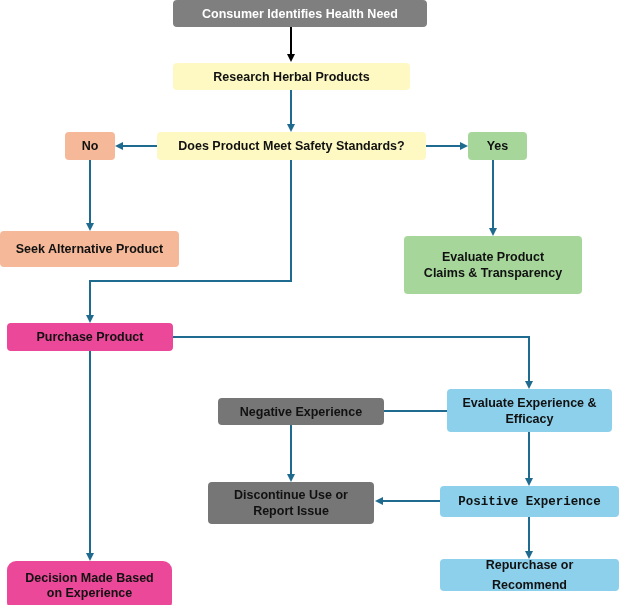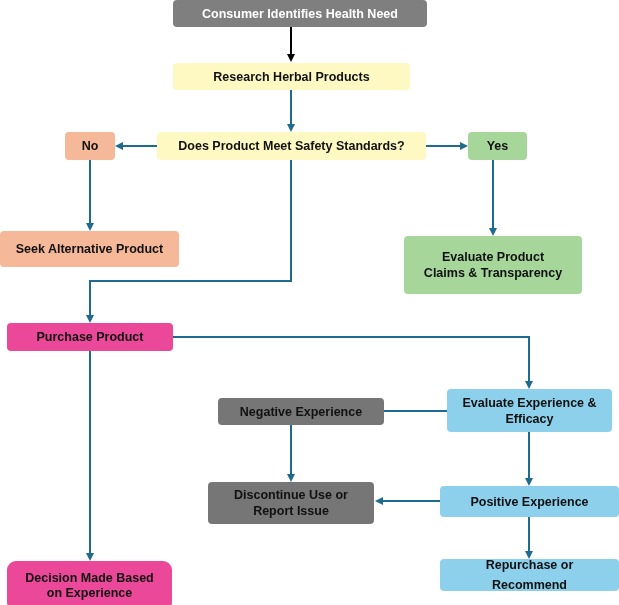--- a/index.html
+++ b/index.html
@@ -48,15 +48,15 @@
 <div class="node sage" style="left:173px;top:63px;width:237px;height:27px;">Research Herbal Products</div>
 <div class="node sage" style="left:157px;top:132px;width:269px;height:28px;">Does Product Meet Safety Standards?</div>
 <div class="node salmon" style="left:65px;top:132px;width:50px;height:28px;">No</div>
 <div class="node lightgreen" style="left:468px;top:132px;width:59px;height:28px;">Yes</div>
 <div class="node salmon" style="left:0;top:231px;width:179px;height:36px;">Seek Alternative Product</div>
 <div class="node lightgreen" style="left:404px;top:236px;width:178px;height:58px;padding:0 18px;">Evaluate Product Claims &amp; Transparency</div>
 <div class="node pink" style="left:7px;top:323px;width:166px;height:28px;">Purchase Product</div>
 <div class="node sky" style="left:447px;top:389px;width:165px;height:43px;padding:0 2px;">Evaluate Experience &amp; Efficacy</div>
 <div class="node darkgray" style="left:208px;top:398px;width:166px;height:27px;margin-left:10px;">Negative Experience</div>
 <div class="node darkgray" style="left:208px;top:482px;width:166px;height:42px;padding:0 20px;">Discontinue Use or Report Issue</div>
-<div class="node sky" style="left:440px;top:486px;width:179px;height:31px;">Positive Experience</div>
+<div class="node sky" style="left:440px;top:486px;width:179px;height:31px;font-family:Liberation Mono, monospace;">Positive Experience</div>
 <div class="node sky" style="left:440px;top:559px;width:179px;height:32px;padding:0 40px;line-height:20px;">Repurchase or Recommend</div>
 <div class="node pink" style="left:7px;top:561px;width:165px;height:50px;padding:12px 14px;line-height:15px;border-radius:9px;">Decision Made Based on Experience</div>
 
 </body></html>

